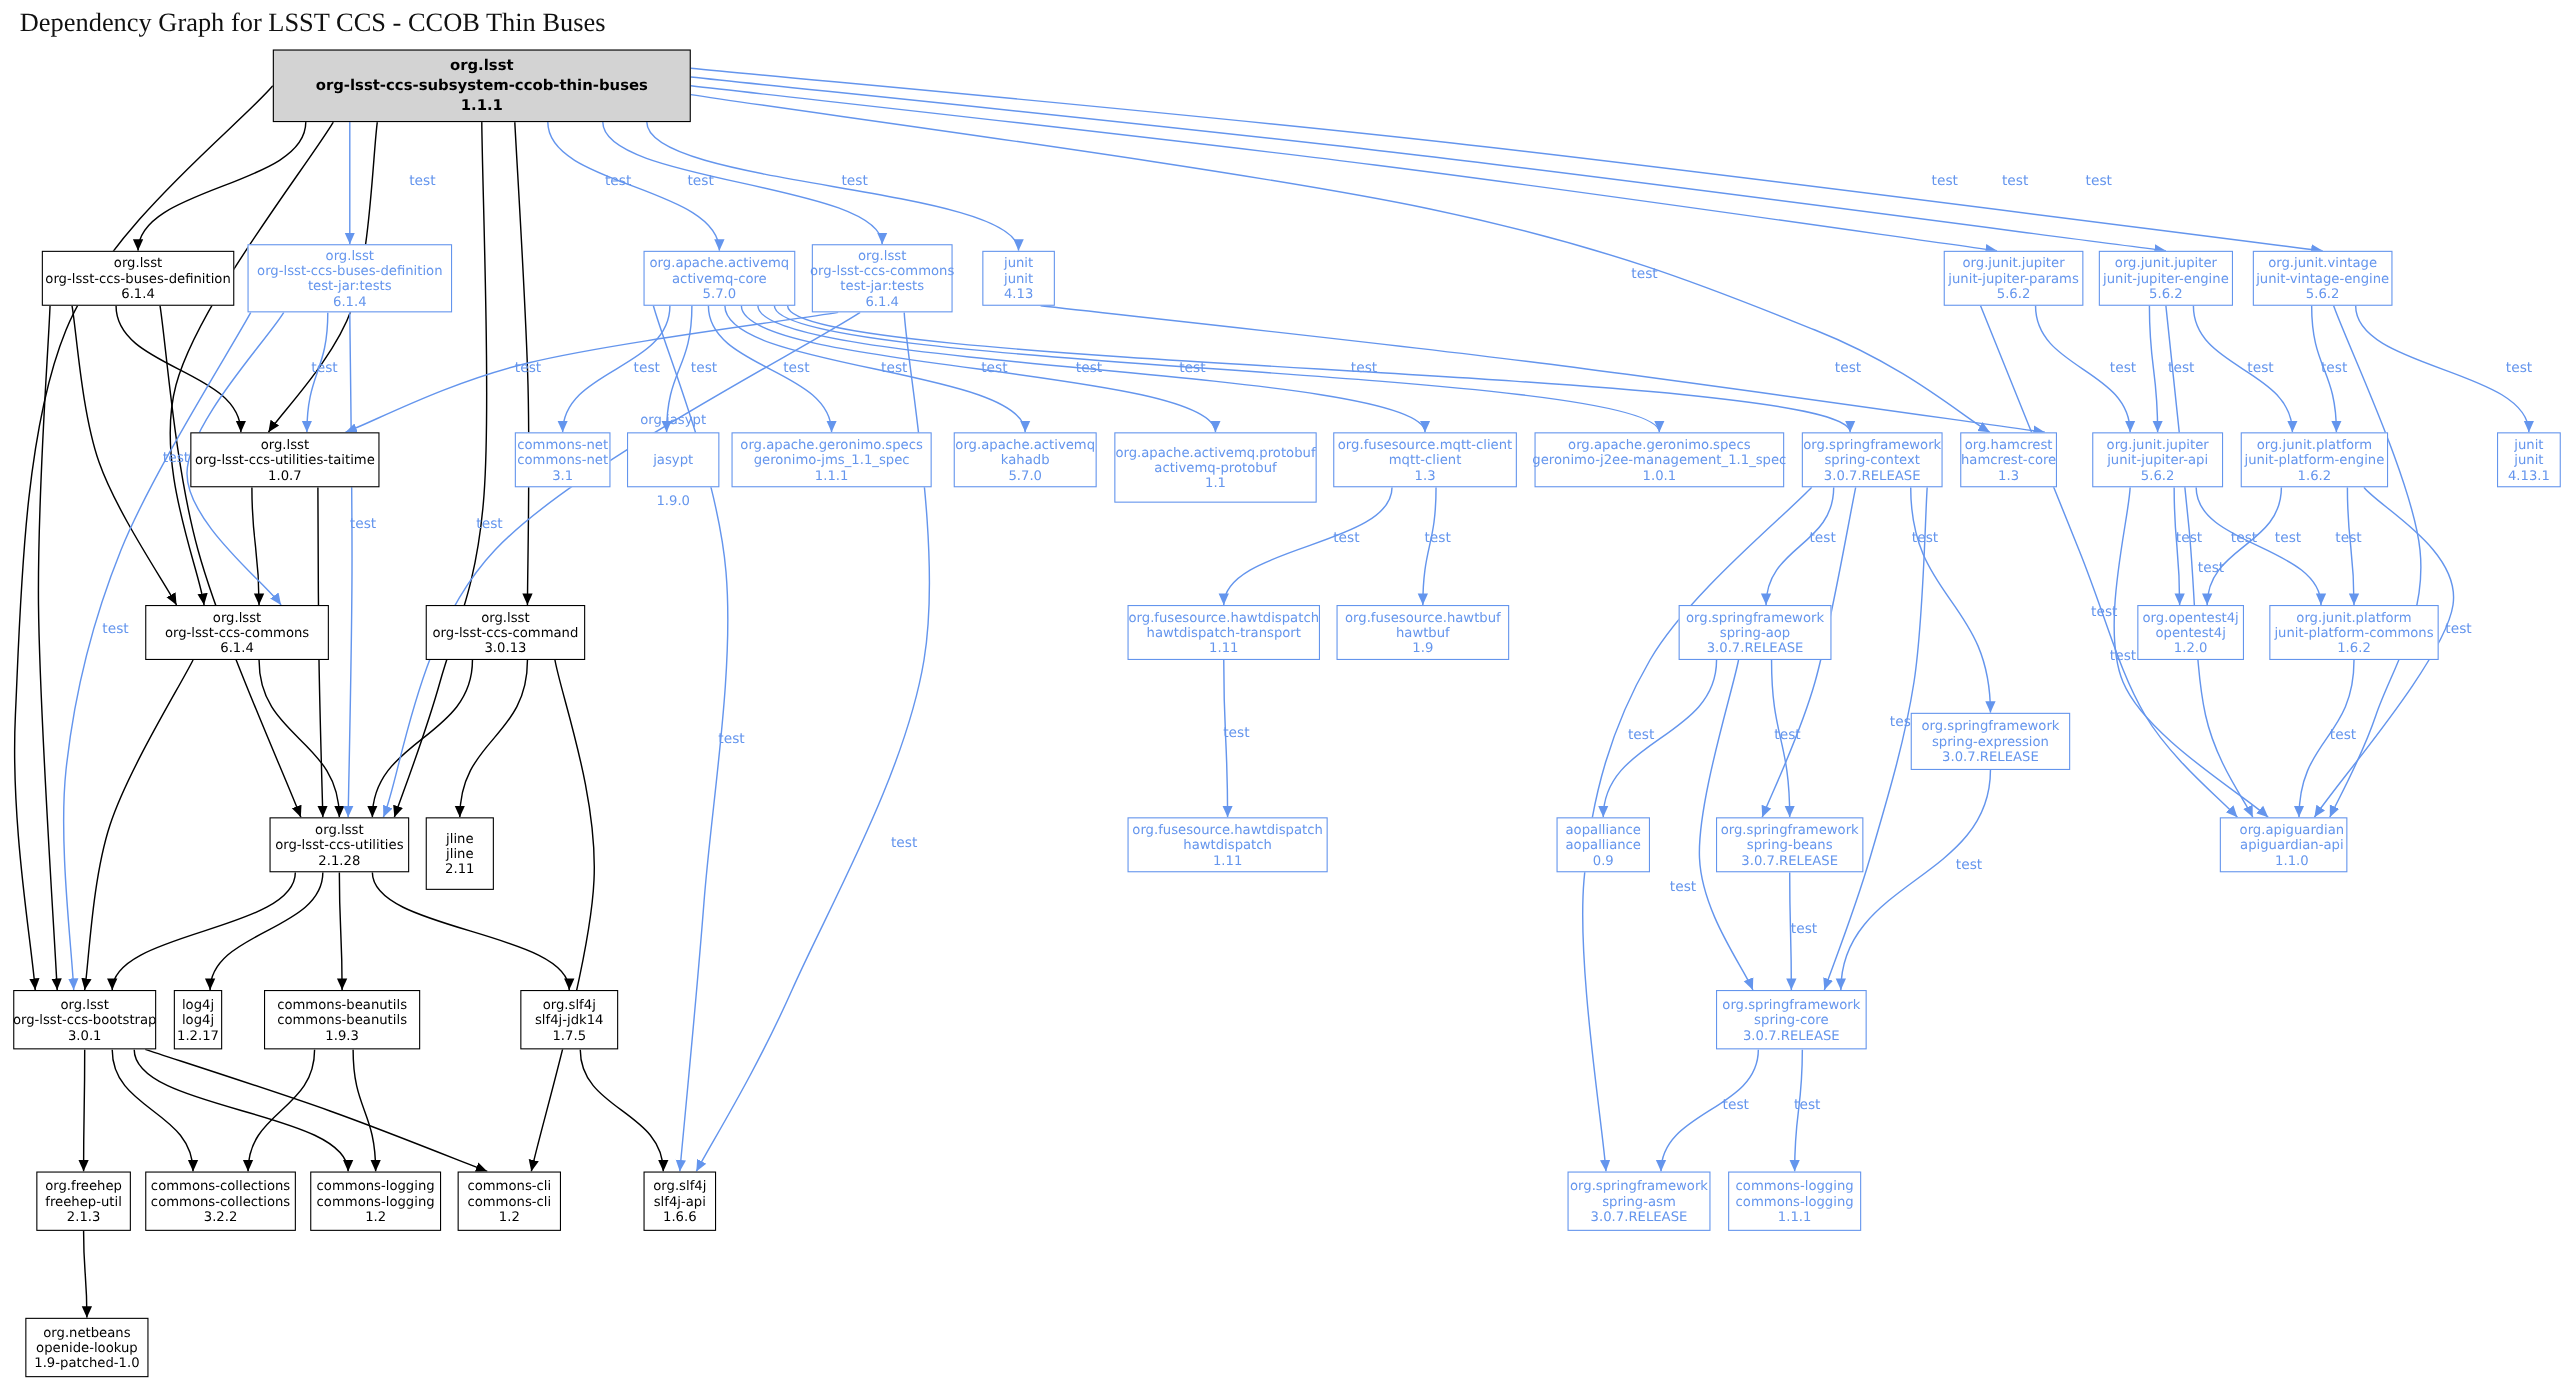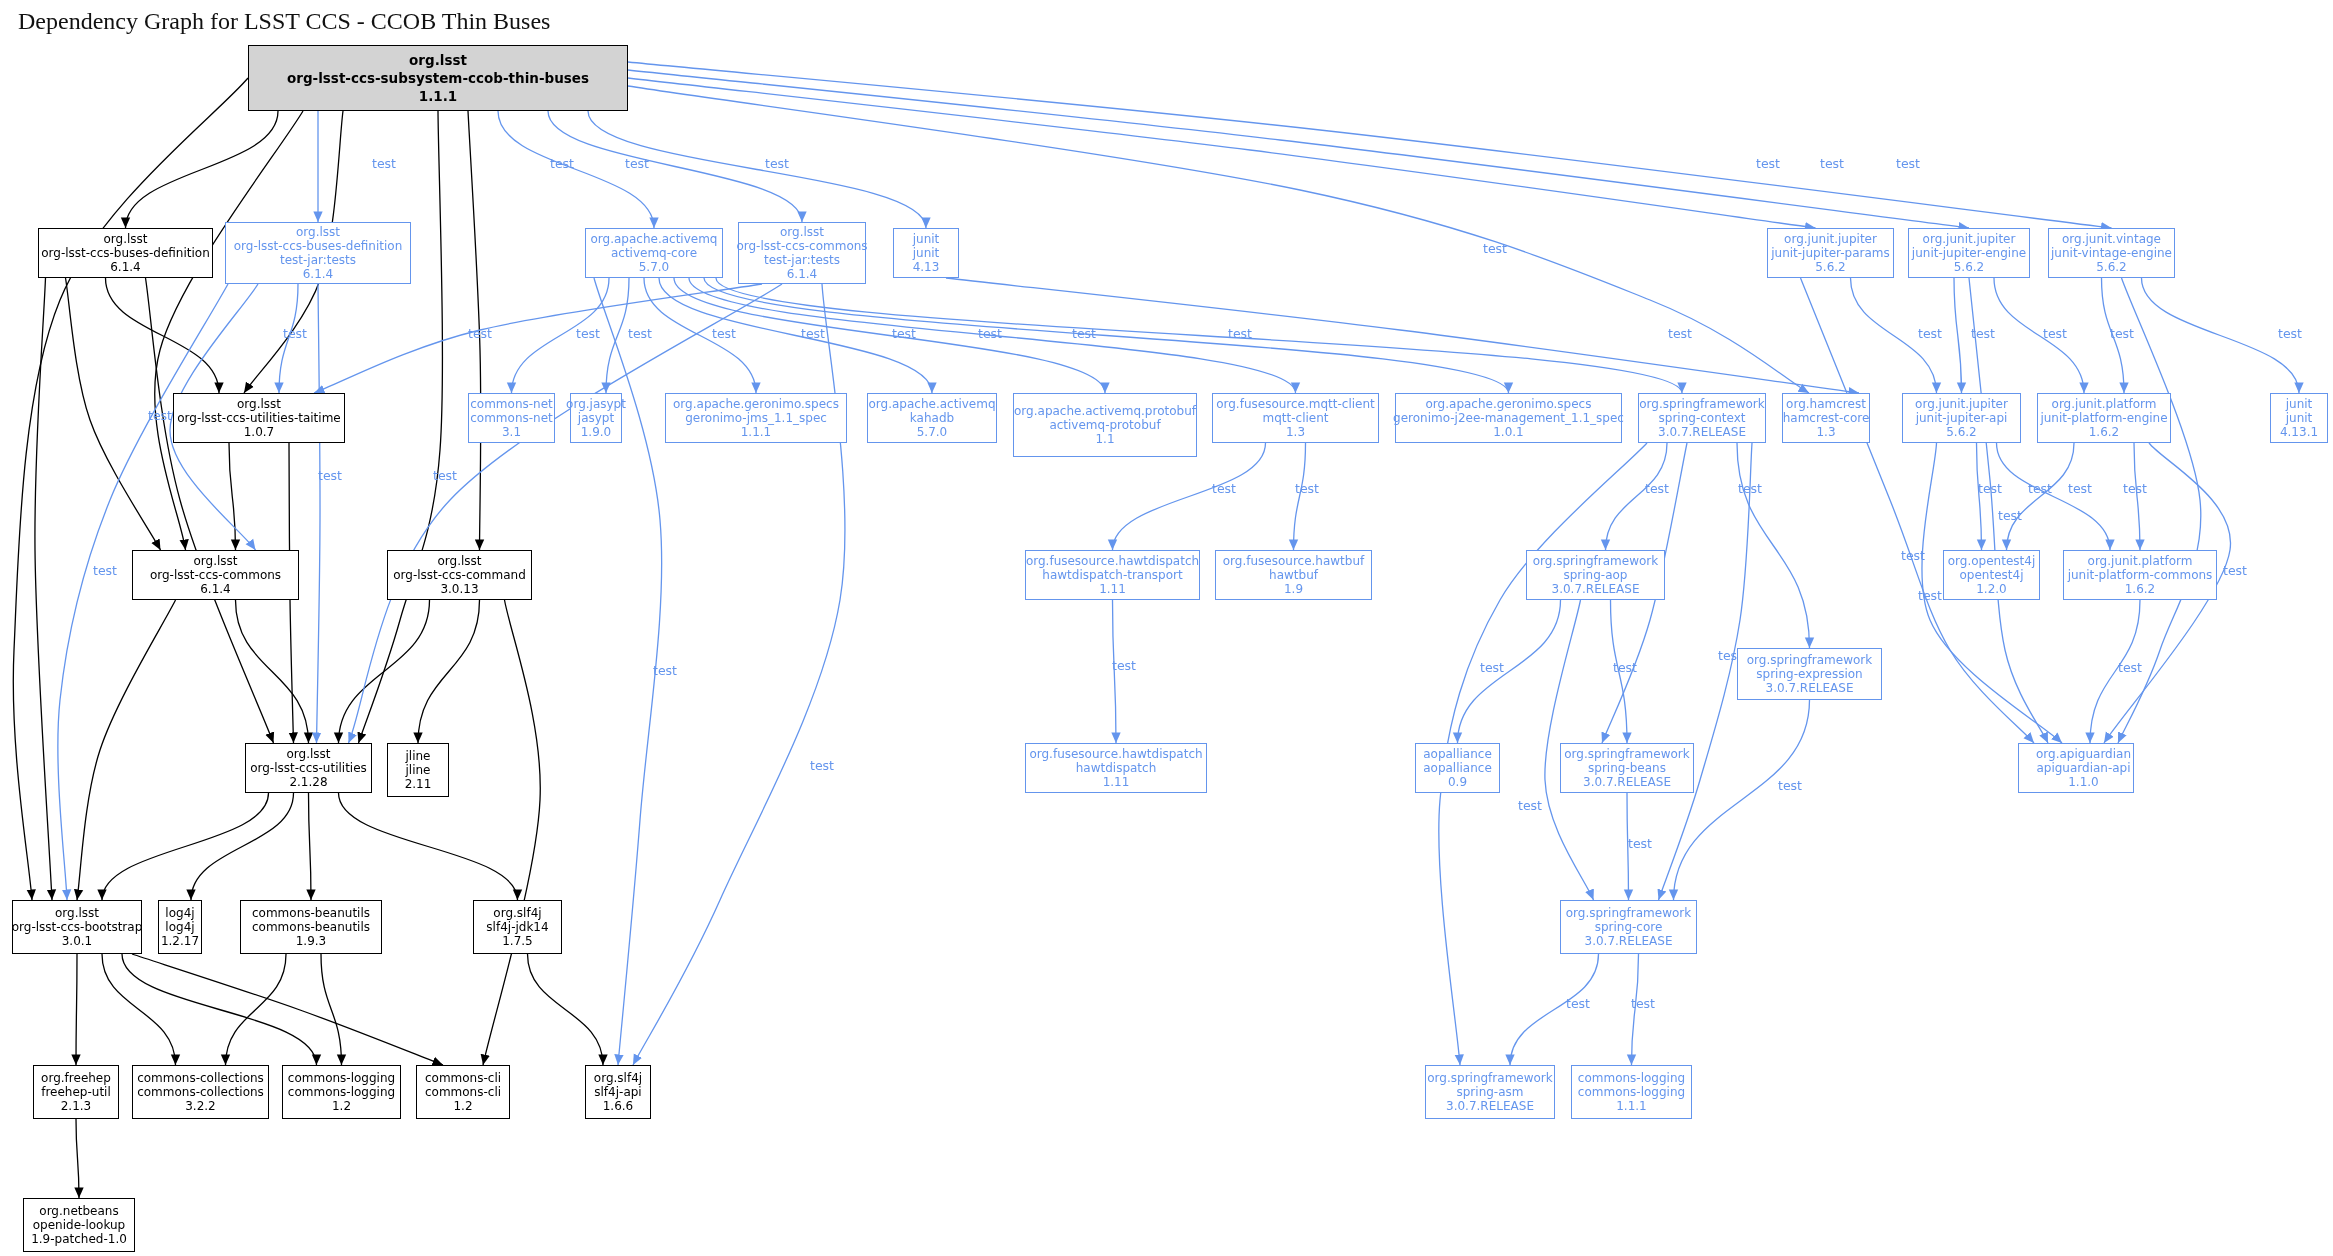--- a/index.html
+++ b/index.html
@@ -246,21 +246,21 @@
     <div class="node plain" style="left: 173px; top: 393px; width: 172px; height: 50px;">
       <div class="nline">org.lsst</div>
       <div class="nline">org-lsst-ccs-utilities-taitime</div>
       <div class="nline">1.0.7</div>
     </div>
     <div class="node test" style="left: 468px; top: 393px; width: 87px; height: 50px;">
       <div class="nline">commons-net</div>
       <div class="nline">commons-net</div>
       <div class="nline">3.1</div>
     </div>
-    <div class="node test" style="left: 570px; top: 393px; width: 52px; height: 50px;">
+    <div class="node test" style="left: 570px; top: 393px; width: 84px; height: 50px; gap: 23px;">
       <div class="nline">org.jasypt</div>
       <div class="nline">jasypt</div>
       <div class="nline">1.9.0</div>
     </div>
     <div class="node test" style="left: 665px; top: 393px; width: 182px; height: 50px;">
       <div class="nline">org.apache.geronimo.specs</div>
       <div class="nline">geronimo-jms_1.1_spec</div>
       <div class="nline">1.1.1</div>
     </div>
     <div class="node test" style="left: 867px; top: 393px; width: 130px; height: 50px;">
@@ -346,21 +346,21 @@
     <div class="node test" style="left: 1737px; top: 648px; width: 145px; height: 52px;">
       <div class="nline">org.springframework</div>
       <div class="nline">spring-expression</div>
       <div class="nline">3.0.7.RELEASE</div>
     </div>
     <div class="node plain" style="left: 245px; top: 743px; width: 127px; height: 50px;">
       <div class="nline">org.lsst</div>
       <div class="nline">org-lsst-ccs-utilities</div>
       <div class="nline">2.1.28</div>
     </div>
-    <div class="node plain" style="left: 387px; top: 743px; width: 62px; height: 54px;">
+    <div class="node plain" style="left: 387px; top: 743px; width: 62px; height: 66px;">
       <div class="nline">jline</div>
       <div class="nline">jline</div>
       <div class="nline">2.11</div>
     </div>
     <div class="node test" style="left: 1025px; top: 743px; width: 182px; height: 50px;">
       <div class="nline">org.fusesource.hawtdispatch</div>
       <div class="nline">hawtdispatch</div>
       <div class="nline">1.11</div>
     </div>
     <div class="node test" style="left: 1415px; top: 743px; width: 85px; height: 50px;">

